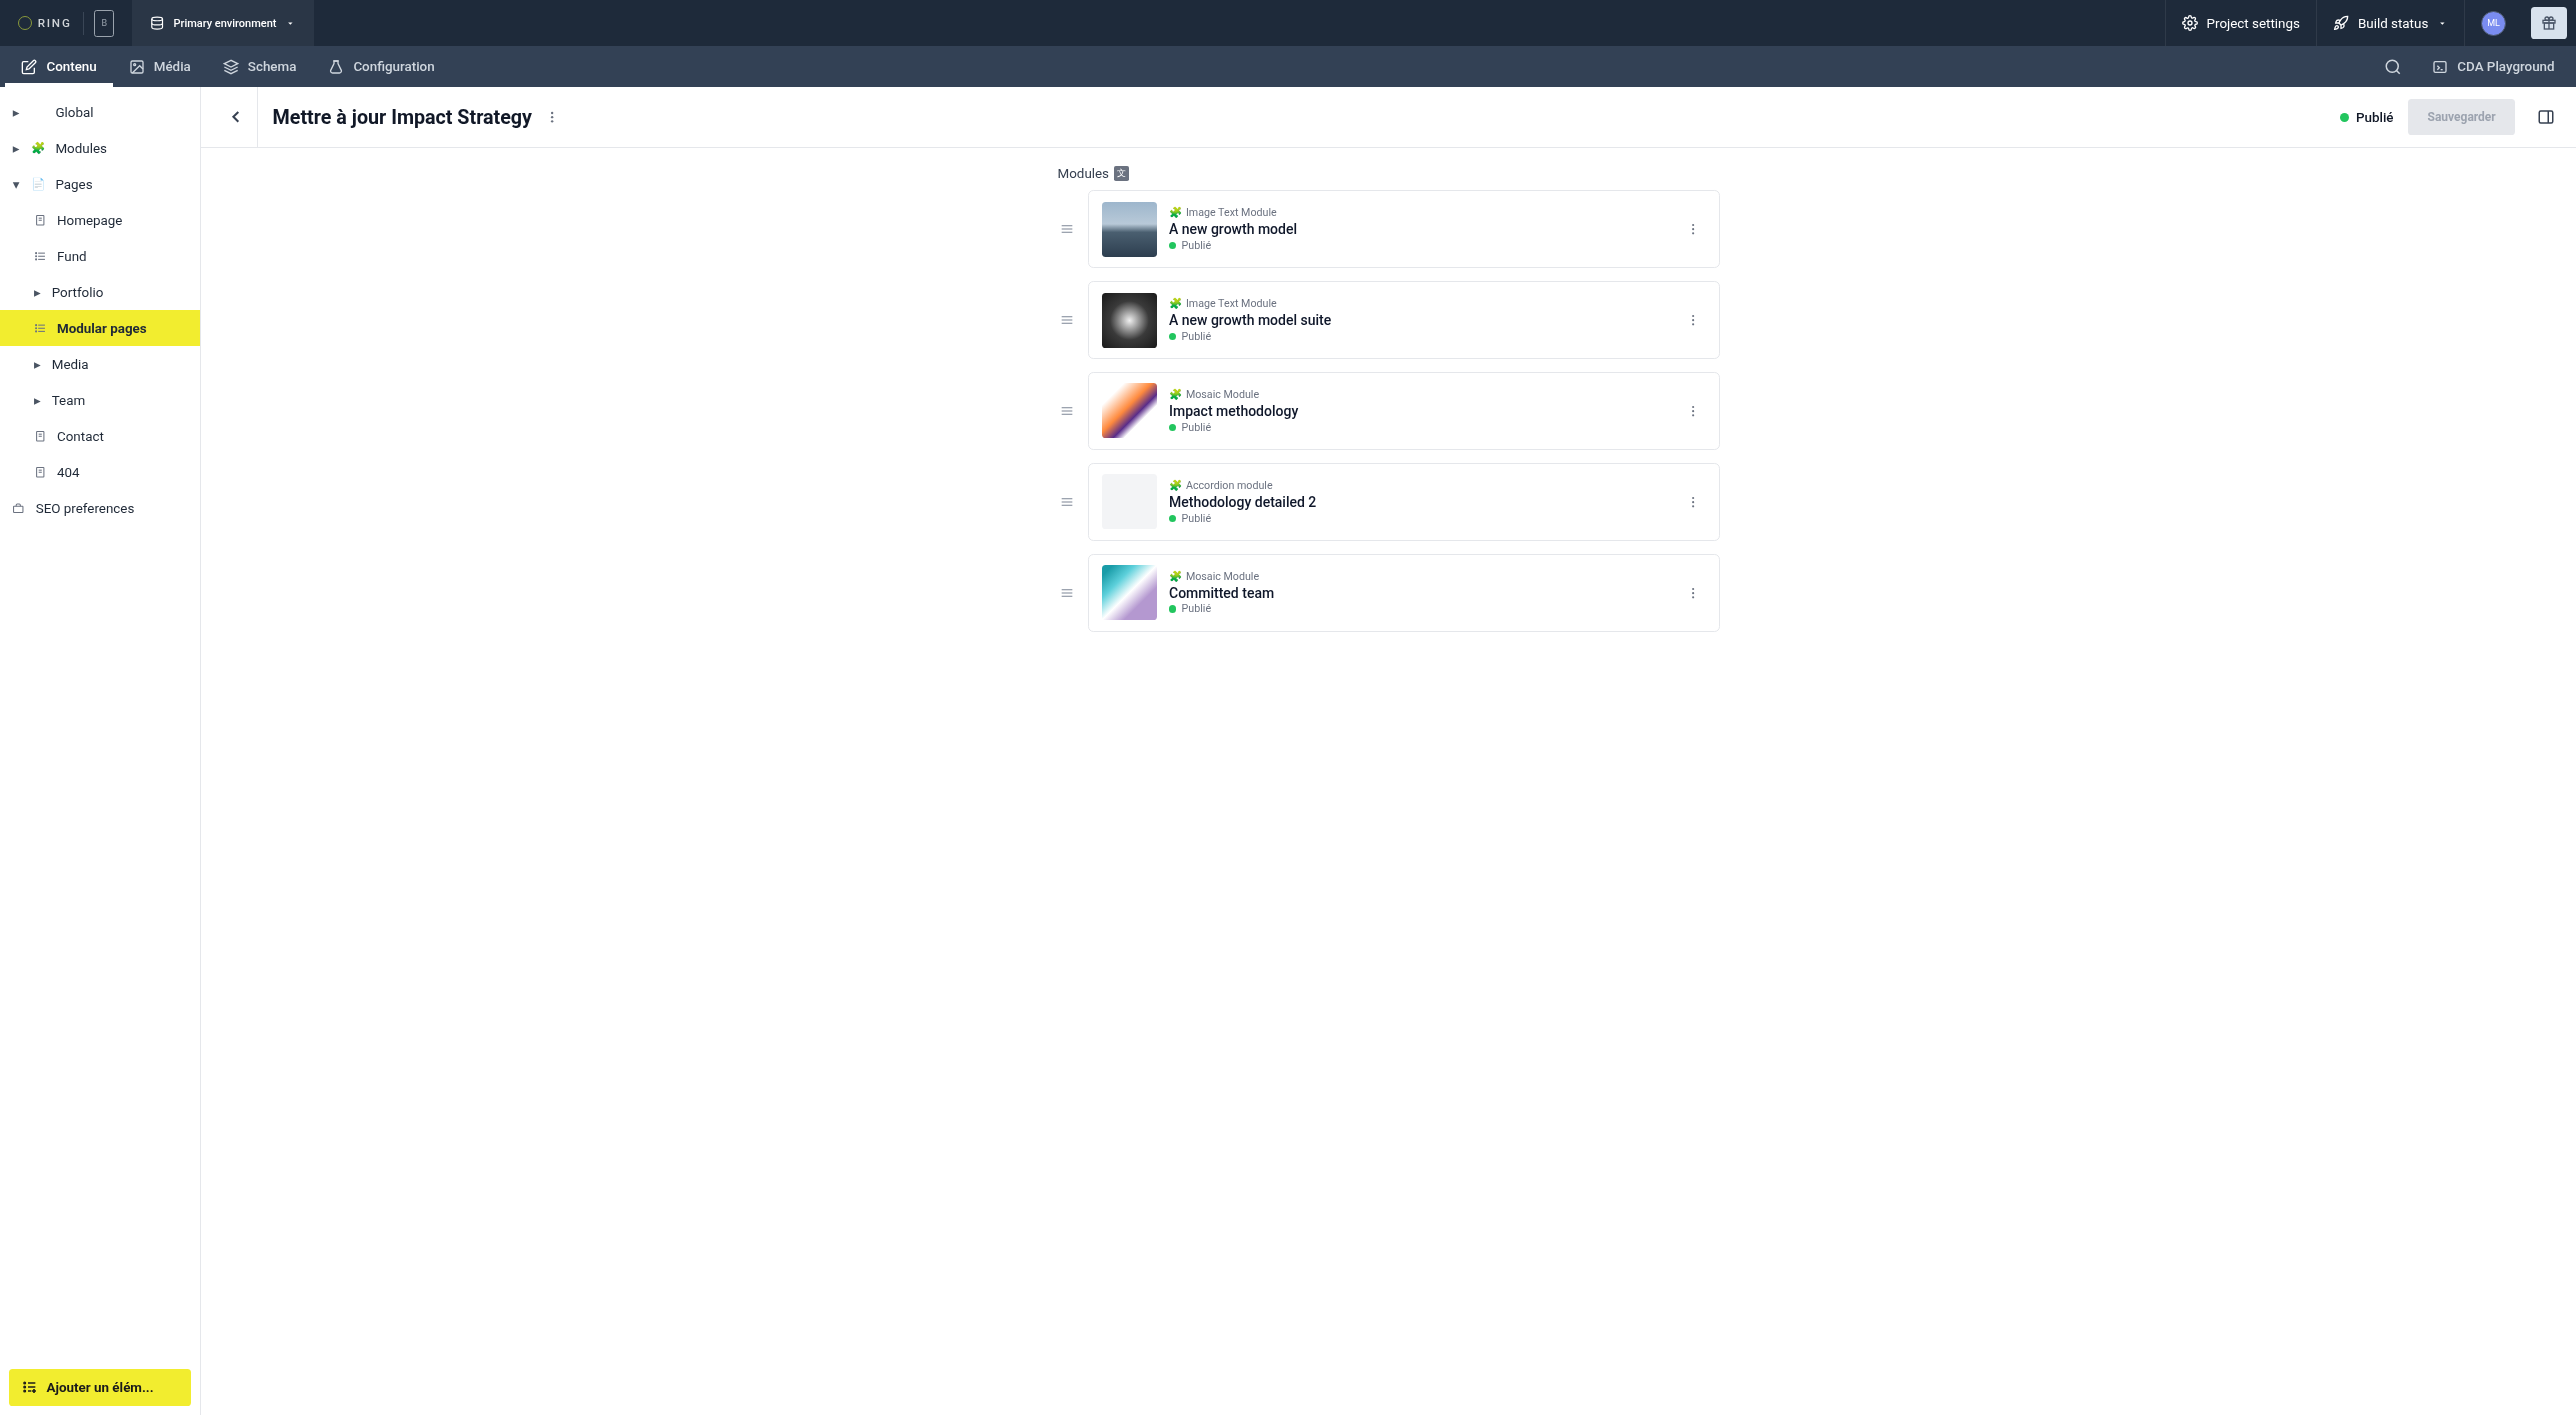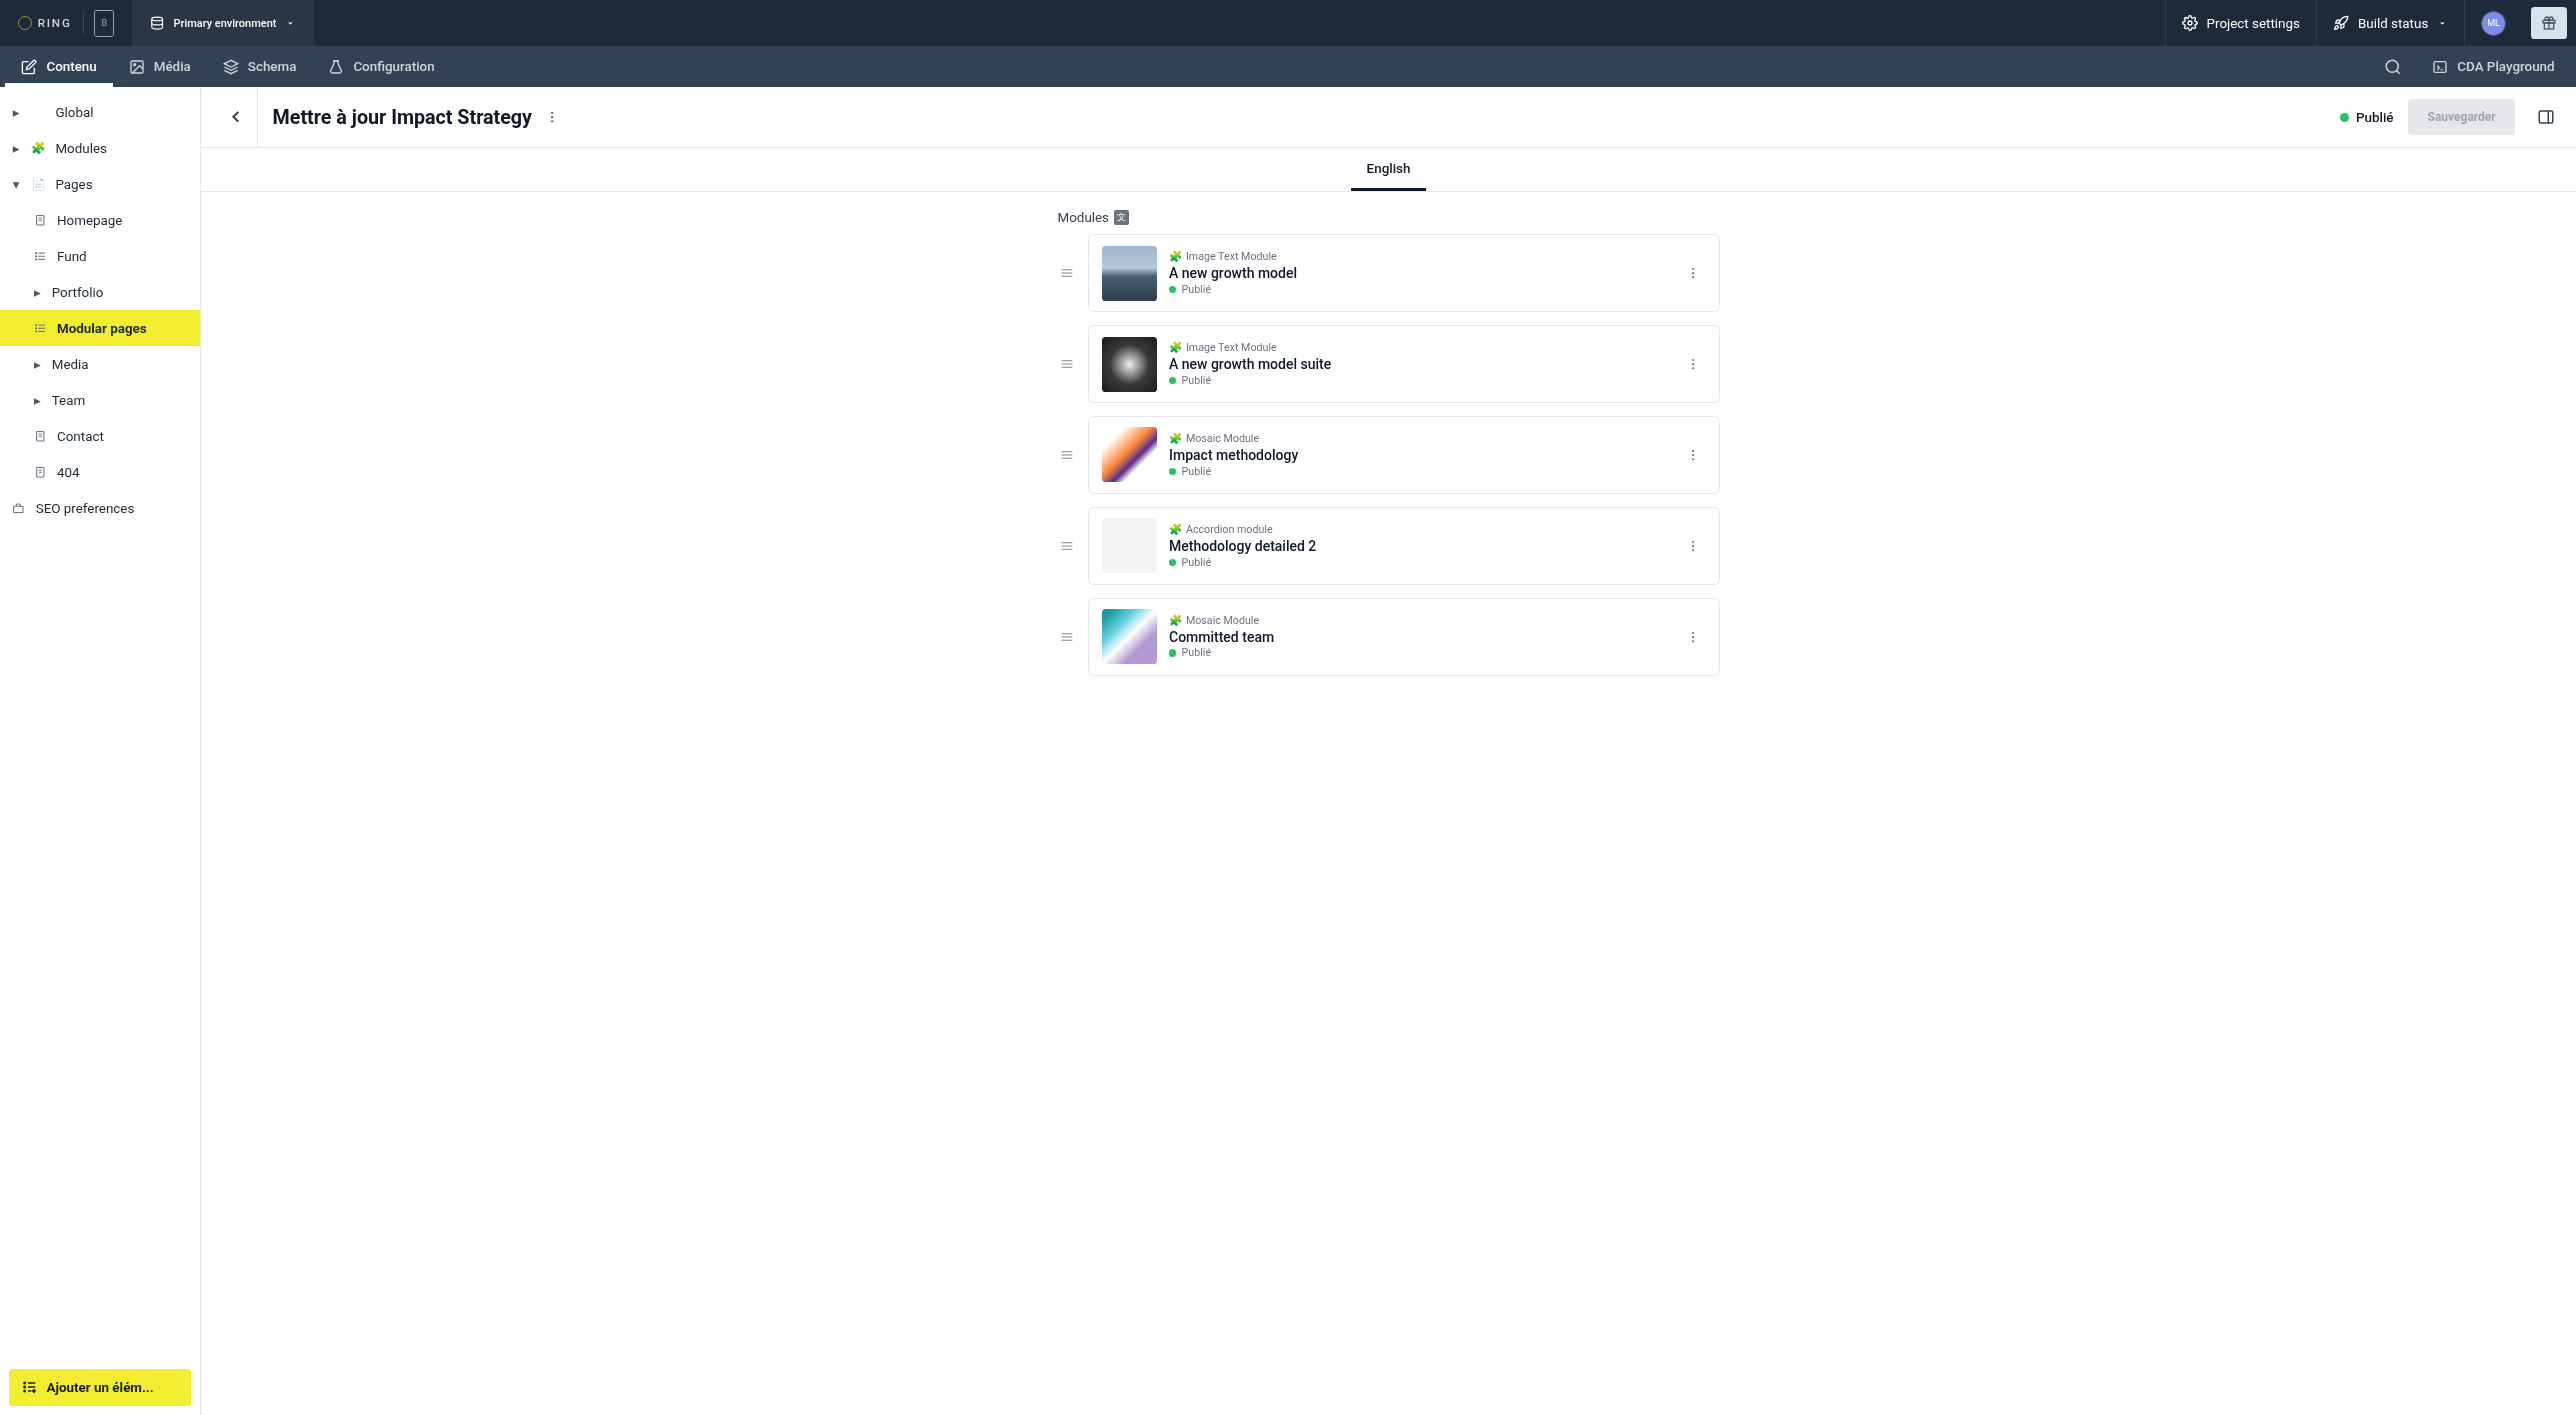--- a/index.html
+++ b/index.html
@@ -348,25 +348,20 @@
           <span>Sauvegarder</span>
         </div>
         <div class="sidepanel-toggle">
           <svg width="18" height="18" viewBox="0 0 24 24" fill="none" stroke="currentColor" stroke-width="2">
               <rect x="3" y="4" width="18" height="16" rx="2"></rect>
               <line x1="15" y1="4" x2="15" y2="20"></line>
             </svg>
         </div>
       </div>
 
-      <div class="lang-tabs">
-        <div class="lang-tab">
-          <span>English</span>
-        </div>
-      </div>
 
       <div class="content-scroll">
         <div class="content-inner">
           <div class="section-label">
             <span>Modules</span>
             <span class="lang-icon">文</span>
           </div>
 
           <div id="modules-container">
               <div class="module-row">

